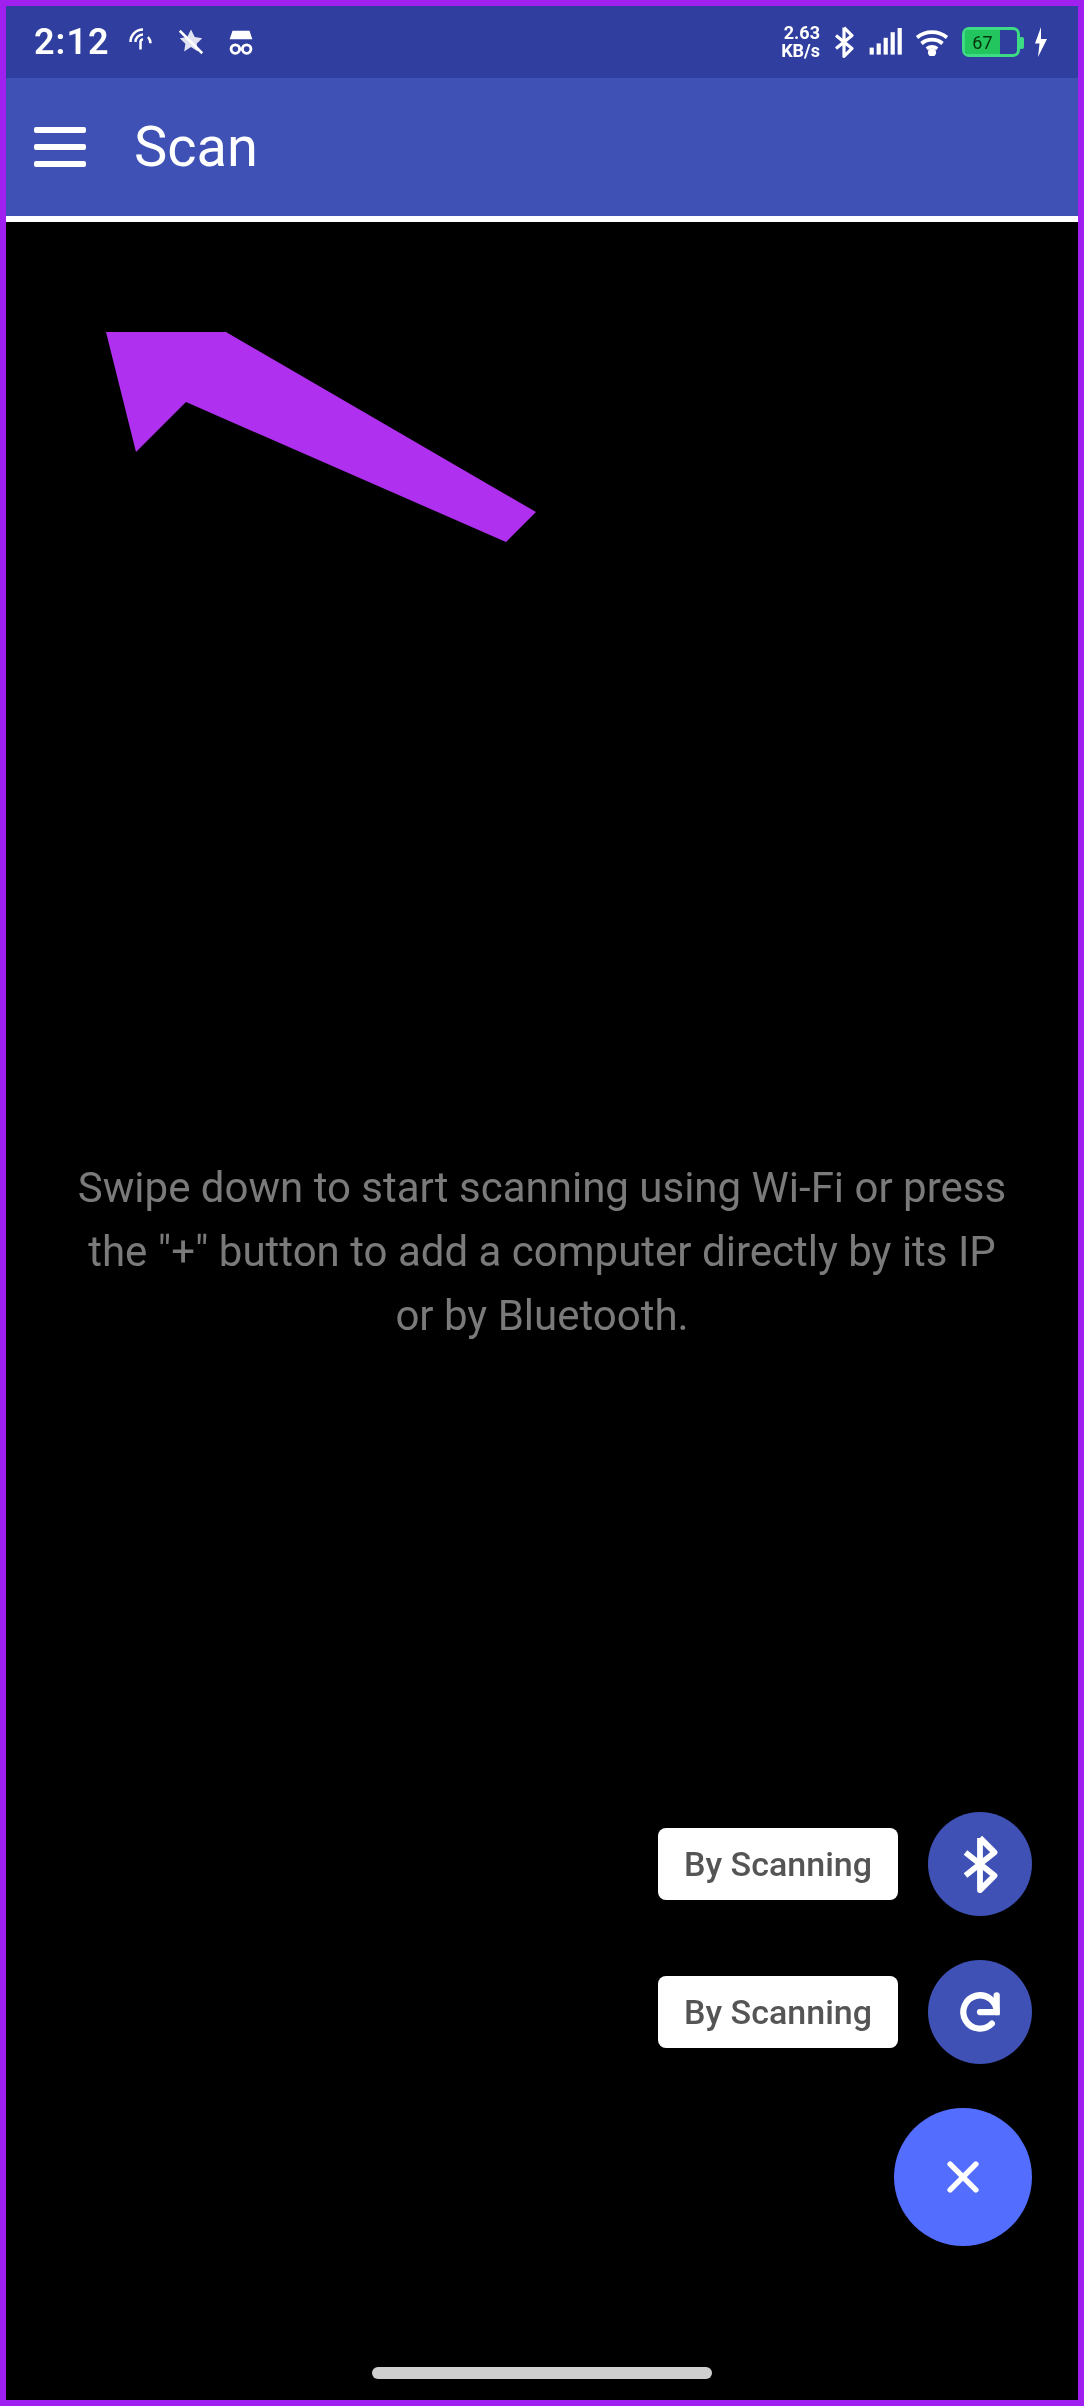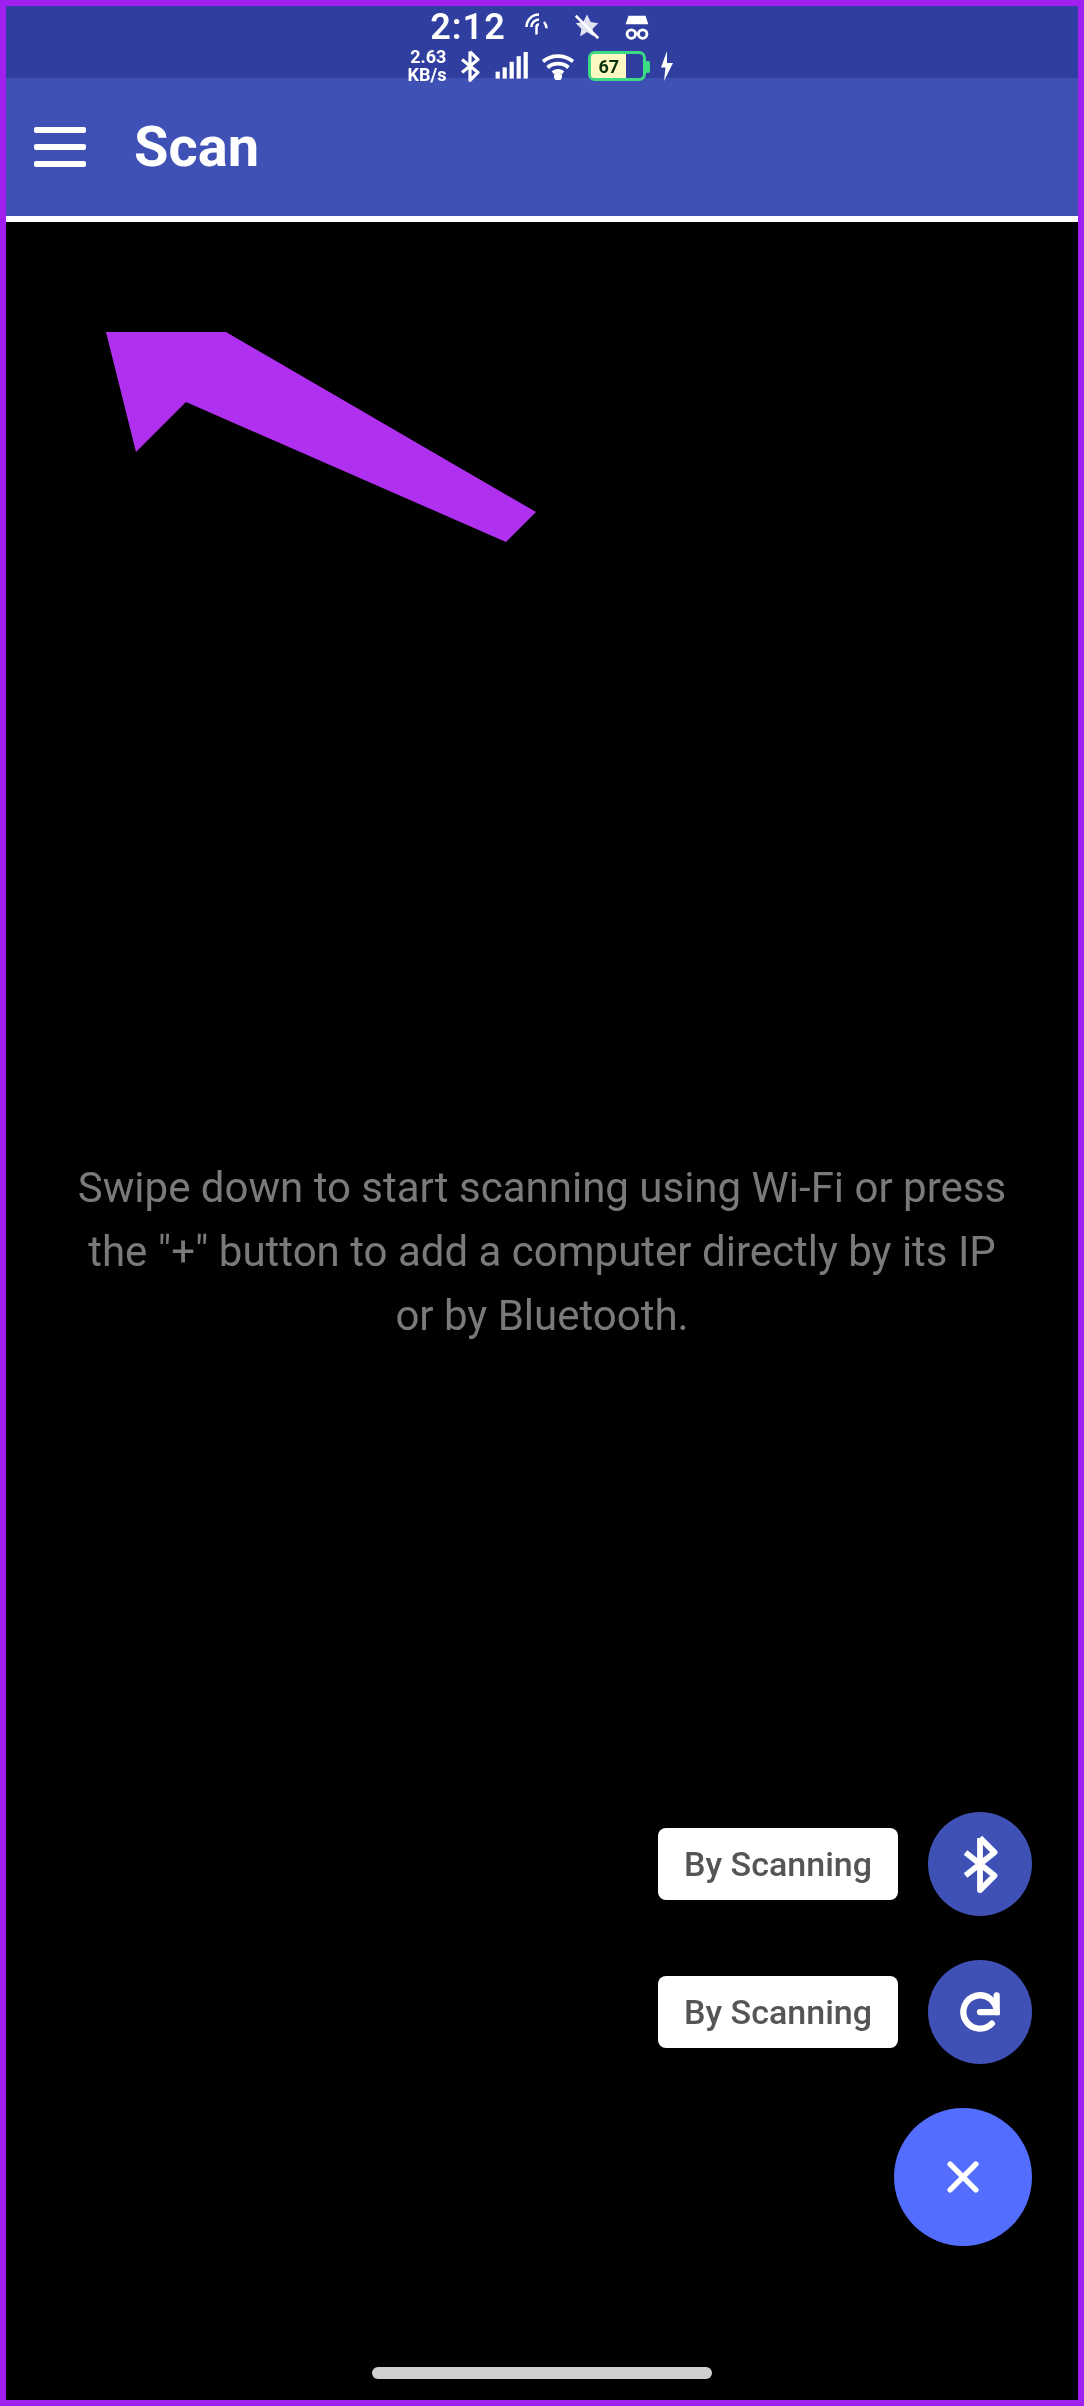--- a/index.html
+++ b/index.html
@@ -4,44 +4,44 @@
 <style>
   * { box-sizing: border-box; margin: 0; padding: 0; }
   html, body { width: 1084px; height: 2406px; font-family: Roboto, -apple-system, Helvetica, Arial, sans-serif; }
   .device {
     width: 1084px; height: 2406px; position: relative; background: #fff;
     border: 6px solid #a020f0;
   }
   .status-bar {
     height: 72px; background: #303f9f; color: #fff;
     display: flex; align-items: center; justify-content: space-between;
-    padding: 0 28px; font-size: 30px; font-weight: 500; flex-direction: column;
+    padding: 0 28px; font-size: 30px; font-weight: 500;
   }
   .status-left { display: flex; align-items: center; gap: 18px; }
   .status-right { display: flex; align-items: center; gap: 12px; }
   .clock { font-size: 36px; font-weight: 600; letter-spacing: 1px; }
   .mini-icon { display: inline-flex; align-items: center; justify-content: center; }
   .kbs { font-size: 18px; line-height: 18px; text-align: right; font-weight:700;}
   .battery {
     width: 58px; height: 30px; border: 3px solid #3ddc84; border-radius: 7px;
     position: relative; display: flex; align-items: center;
   }
   .battery::after {
     content:""; position:absolute; right:-7px; top:7px; width:5px; height:12px;
     background:#3ddc84; border-radius:2px;
   }
-  .battery-fill { background:#fef9c3; height:100%; width:67%; border-radius:3px 0 0 3px;
-    display:flex; align-items:center; justify-content:center; font-size:18px; color:#06330a; font-weight:700;}
+  .battery-fill { background:#22c55e; height:100%; width:67%; border-radius:3px 0 0 3px;
+    display:flex; align-items:center; justify-content:center; font-size:18px; color:#06330a; font-weight:400;}
   .app-bar {
     height: 138px; background: #3f51b5; color:#fff; display:flex; align-items:center;
     padding: 0 28px; gap: 48px;
   }
   .hamburger { width:52px; height:40px; display:flex; flex-direction:column; justify-content:space-between; cursor:pointer;}
   .hamburger span { display:block; height:6px; background:#fff; border-radius:2px; width:100%; }
-  .app-title { font-size: 56px; font-weight: 700; }
+  .app-title { font-size: 56px; font-weight: 400; }
   .content {
     position:absolute; top: 216px; bottom: 54px; left:0; right:0; background:#000000;
   }
   .hint {
     position:absolute; top: 934px; left:0; right:0; text-align:center;
     color:#7a7a7a; font-size: 42px; line-height: 64px; padding: 0 60px;
     font-weight: 400;
   }
   .annotation-arrow { position:absolute; top:110px; left:100px; pointer-events:none;}
   .fab-stack { position:absolute; right: 46px; bottom: 100px; display:flex; flex-direction:column; align-items:flex-end; gap: 44px; }

